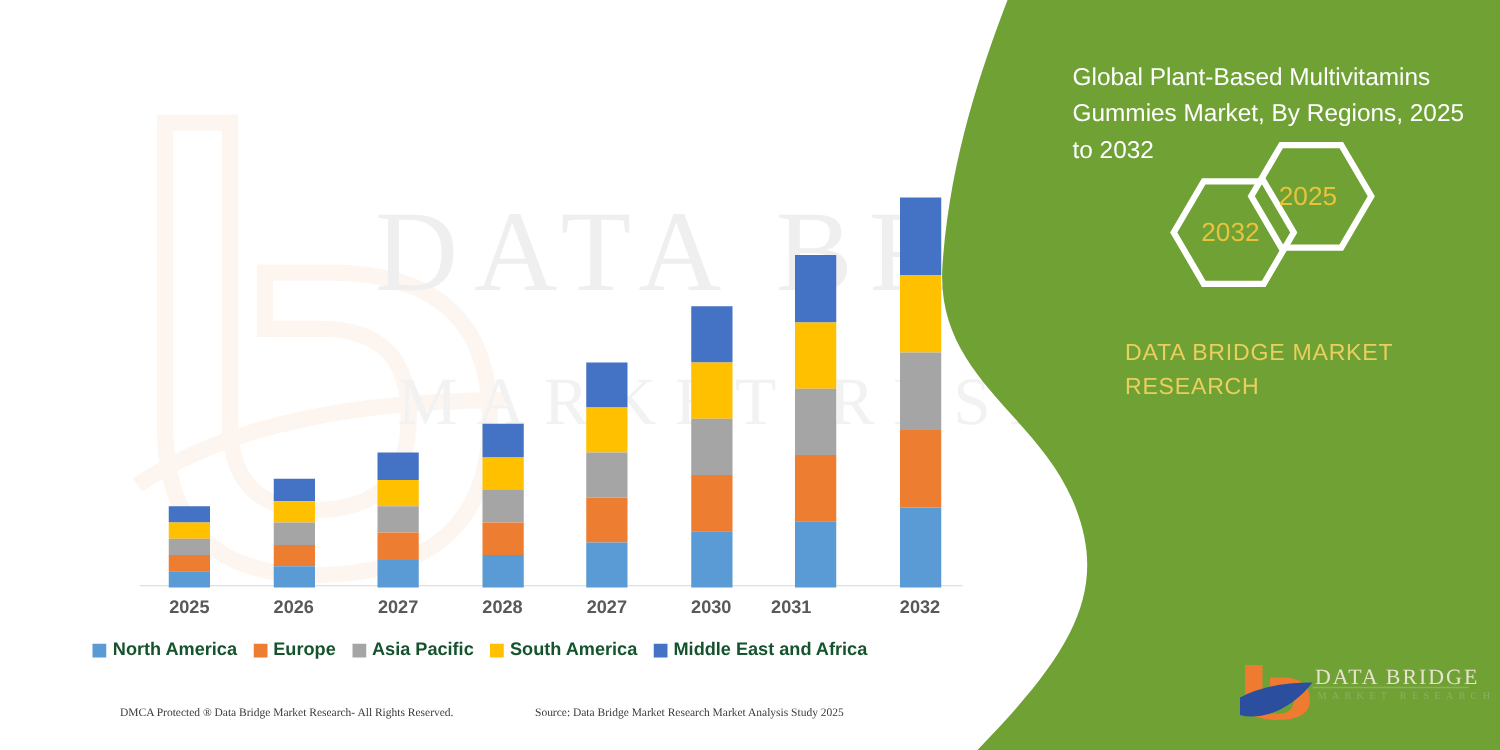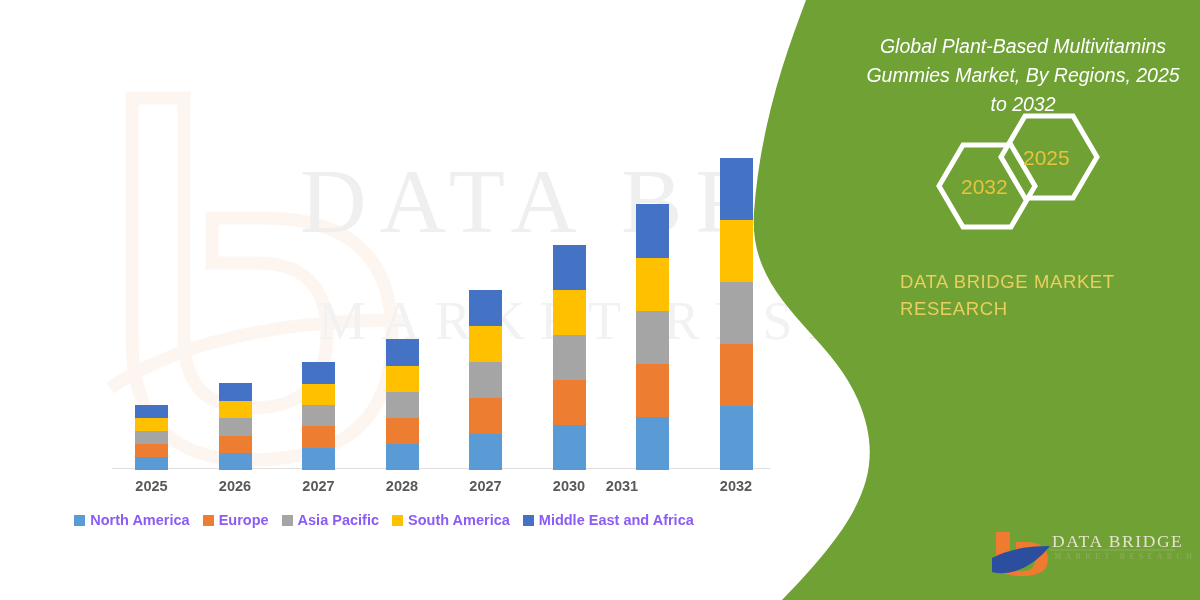--- a/index.html
+++ b/index.html
@@ -48,34 +48,34 @@
     font-family:"Liberation Sans", sans-serif;
   }
 
   
   .legend{
     position:absolute;left:0;top:512px;width:768px;
     display:flex;justify-content:center;align-items:center;gap:13px;
   }
   .lg-item{display:flex;align-items:center;gap:5px;}
   .lg-swatch{width:11px;height:11px;display:block;}
-  .lg-label{font-size:14.5px;font-weight:bold;color:#8b5cf6;white-space:nowrap;}
+  .lg-label{font-size:14.5px;font-weight:bold;color:#14532d;white-space:nowrap;}
 
   
   .footer{position:absolute;left:0;top:565px;width:768px;height:22px;}
   .foot-l{position:absolute;left:96px;top:0;font-size:9.2px;color:#3a3a3a;
           font-family:"Liberation Serif", serif;white-space:nowrap;}
   .foot-r{position:absolute;left:428px;top:0;font-size:9.2px;color:#3a3a3a;
           font-family:"Liberation Serif", serif;white-space:nowrap;}
 
   
   .gp-title{
-    position:absolute;left:858px;top:32px;width:330px;
-    text-align:center;color:#ffffff;font-size:19.5px;line-height:29px;
-    font-family:"Liberation Sans", sans-serif;font-weight:400;font-style:italic;
+    position:absolute;left:858px;top:48px;width:330px;
+    text-align:left;color:#ffffff;font-size:19.5px;line-height:29px;
+    font-family:"Liberation Sans", sans-serif;font-weight:400;
   }
   .hexwrap{position:absolute;left:925px;top:112px;width:190px;height:118px;}
   .hex-label{
     position:absolute;color:#e8c33c;font-size:21px;font-weight:400;
     font-family:"Liberation Sans", sans-serif;
   }
   .gp-brand{
     position:absolute;left:900px;top:268px;width:280px;text-align:left;
     color:#e9cf5e;font-size:18.5px;line-height:27px;letter-spacing:.6px;
     font-family:"Liberation Sans", sans-serif;
@@ -168,21 +168,21 @@
         <span class="seg" style="height: 64px; background: rgb(91, 155, 213);"></span>
       </div>
     </div>
   <div class="xlabels" id="xlabels">
       <div class="xlab" style="left: 11.5px;">2025</div>
       <div class="xlab" style="left: 95px;">2026</div>
       <div class="xlab" style="left: 178.5px;">2027</div>
       <div class="xlab" style="left: 262px;">2028</div>
       <div class="xlab" style="left: 345.5px;">2027</div>
       <div class="xlab" style="left: 429px;">2030</div>
-      <div class="xlab" style="left: 482px;">2031</div>
+      <div class="xlab" style="left: 493px;">2031</div>
       <div class="xlab" style="left: 596px;">2032</div>
     </div>
 
   <div class="legend" id="legend">
       <div class="lg-item">
         <span class="lg-swatch" style="background: rgb(91, 155, 213);"></span>
         <span class="lg-label">North America</span>
       </div>
       <div class="lg-item">
         <span class="lg-swatch" style="background: rgb(237, 125, 49);"></span>
@@ -195,20 +195,24 @@
       <div class="lg-item">
         <span class="lg-swatch" style="background: rgb(255, 192, 0);"></span>
         <span class="lg-label">South America</span>
       </div>
       <div class="lg-item">
         <span class="lg-swatch" style="background: rgb(68, 114, 196);"></span>
         <span class="lg-label">Middle East and Africa</span>
       </div>
     </div>
 
+  <div class="footer">
+    <div class="foot-l">DMCA Protected ® Data Bridge Market Research- All Rights Reserved.</div>
+    <div class="foot-r">Source: Data Bridge Market Research  Market Analysis Study 2025</div>
+  </div>
 
   <div class="gp-title">Global Plant-Based Multivitamins Gummies Market, By Regions, 2025 to 2032</div>
 
   <div class="hexwrap">
     <svg viewBox="0 0 190 118" width="190" height="118">
       <polygon points="100,4 148,4 172,45 148,86 100,86 76,45" fill="none" stroke="#ffffff" stroke-width="5"></polygon>
       <polygon points="38,33 86,33 110,74 86,115 38,115 14,74" fill="none" stroke="#ffffff" stroke-width="5"></polygon>
     </svg>
     <div class="hex-label" style="left:98px;top:34px;">2025</div>
     <div class="hex-label" style="left:36px;top:63px;">2032</div>

